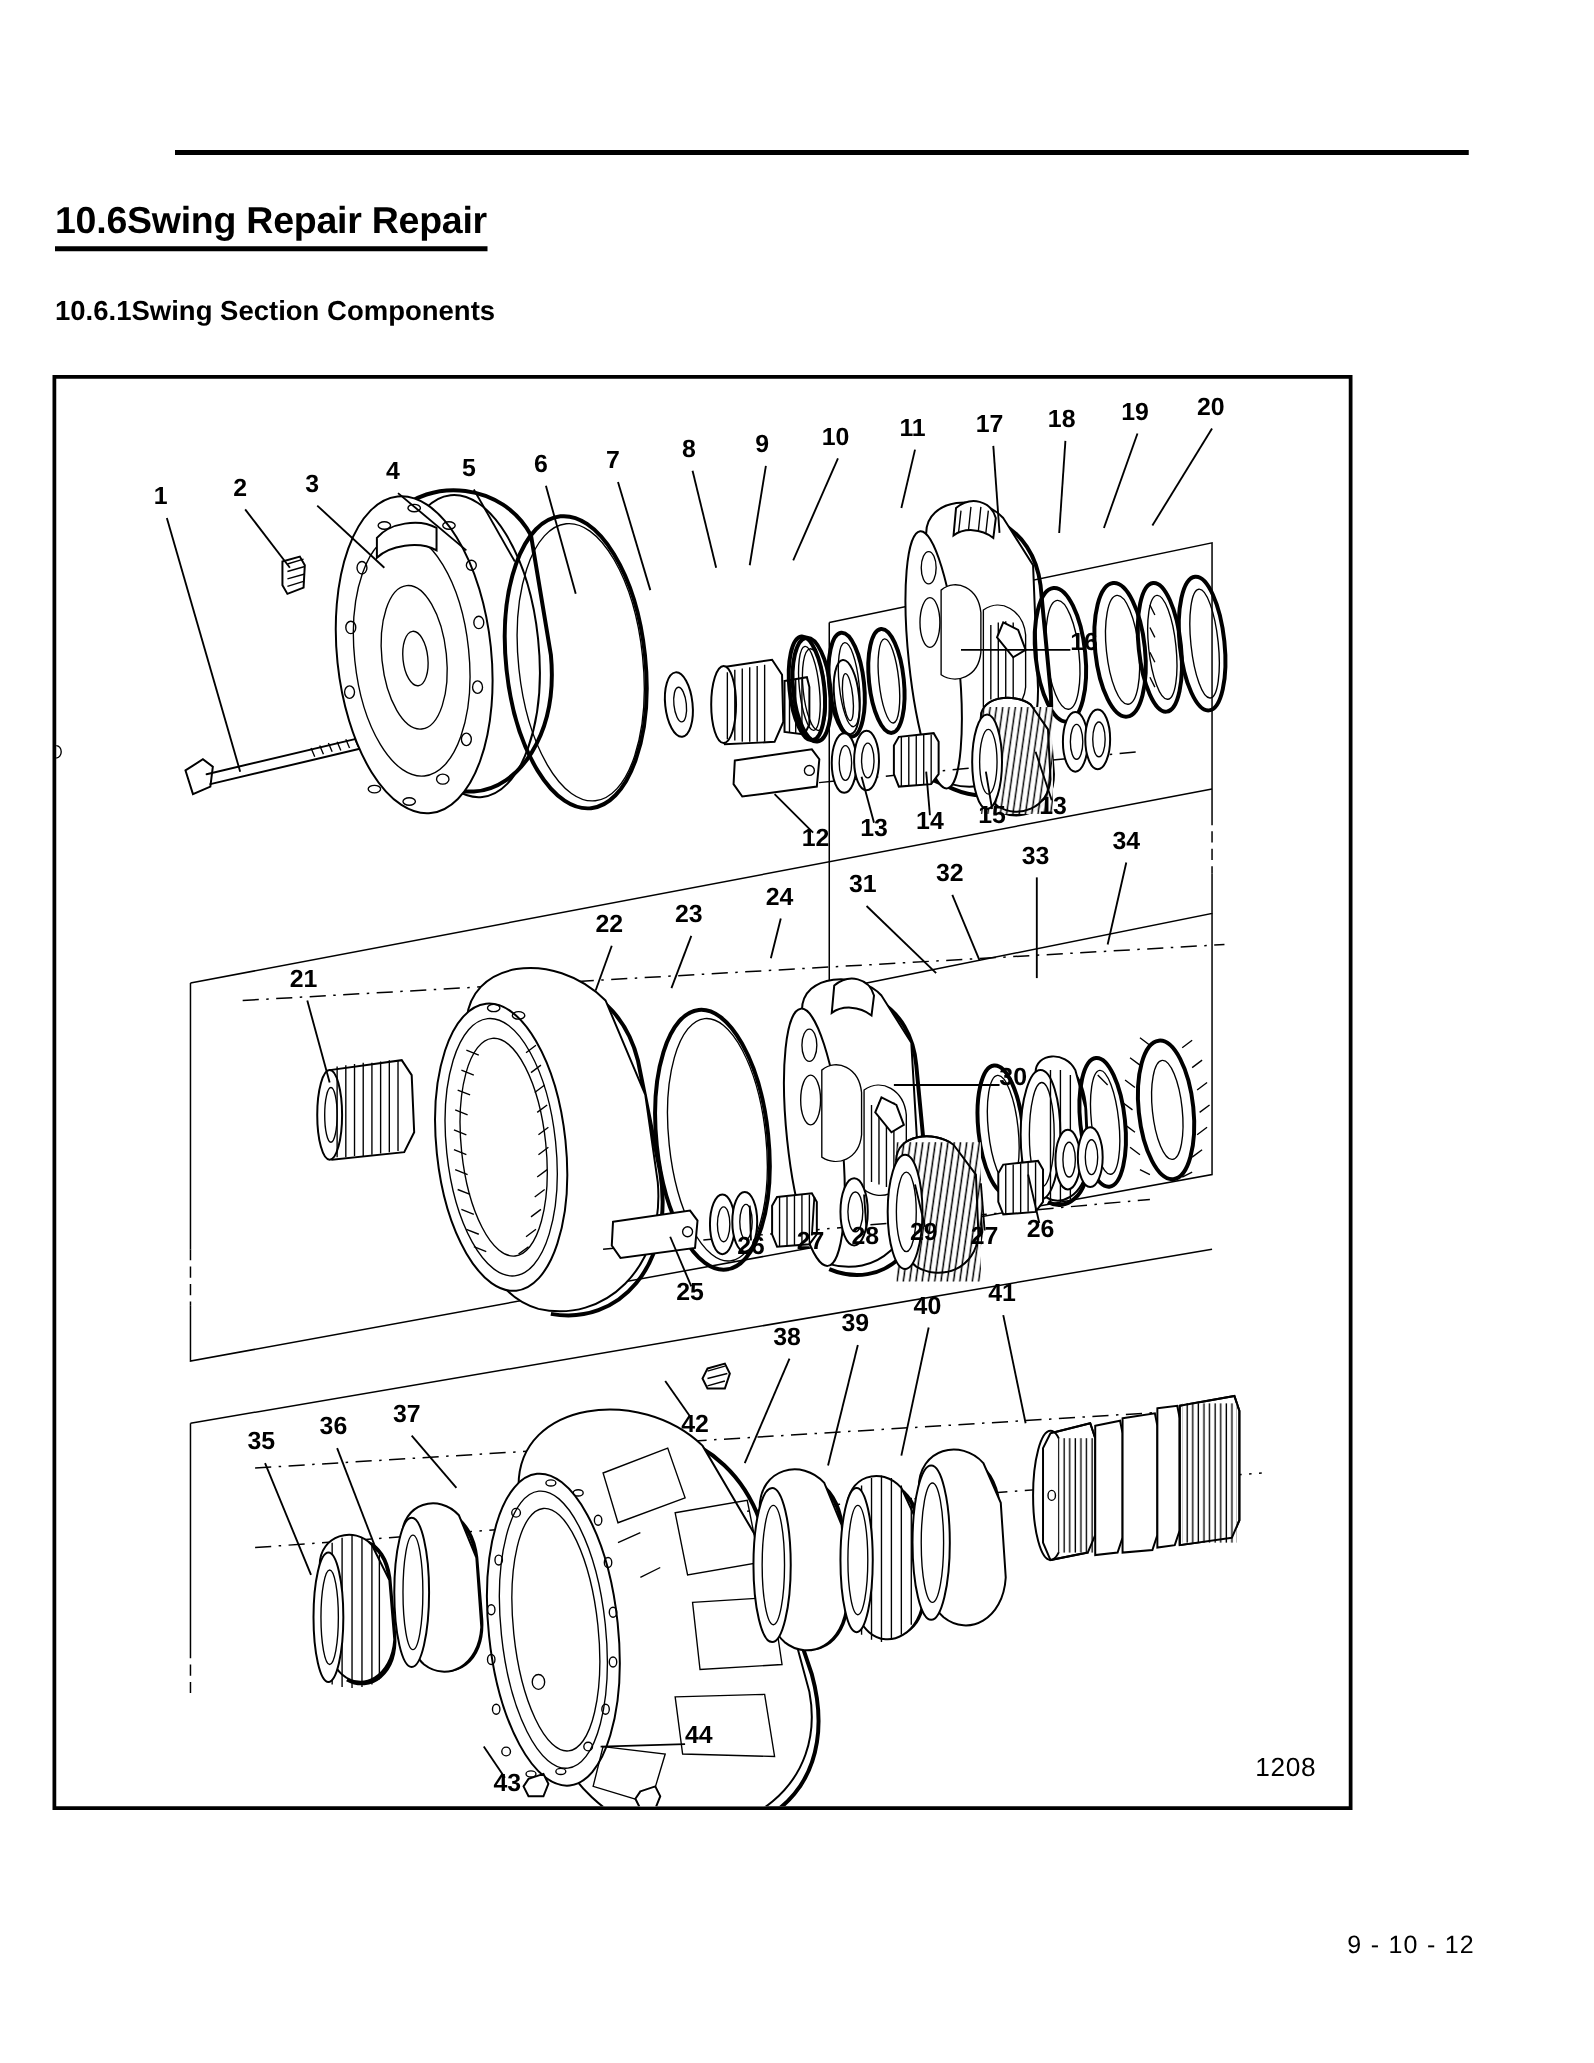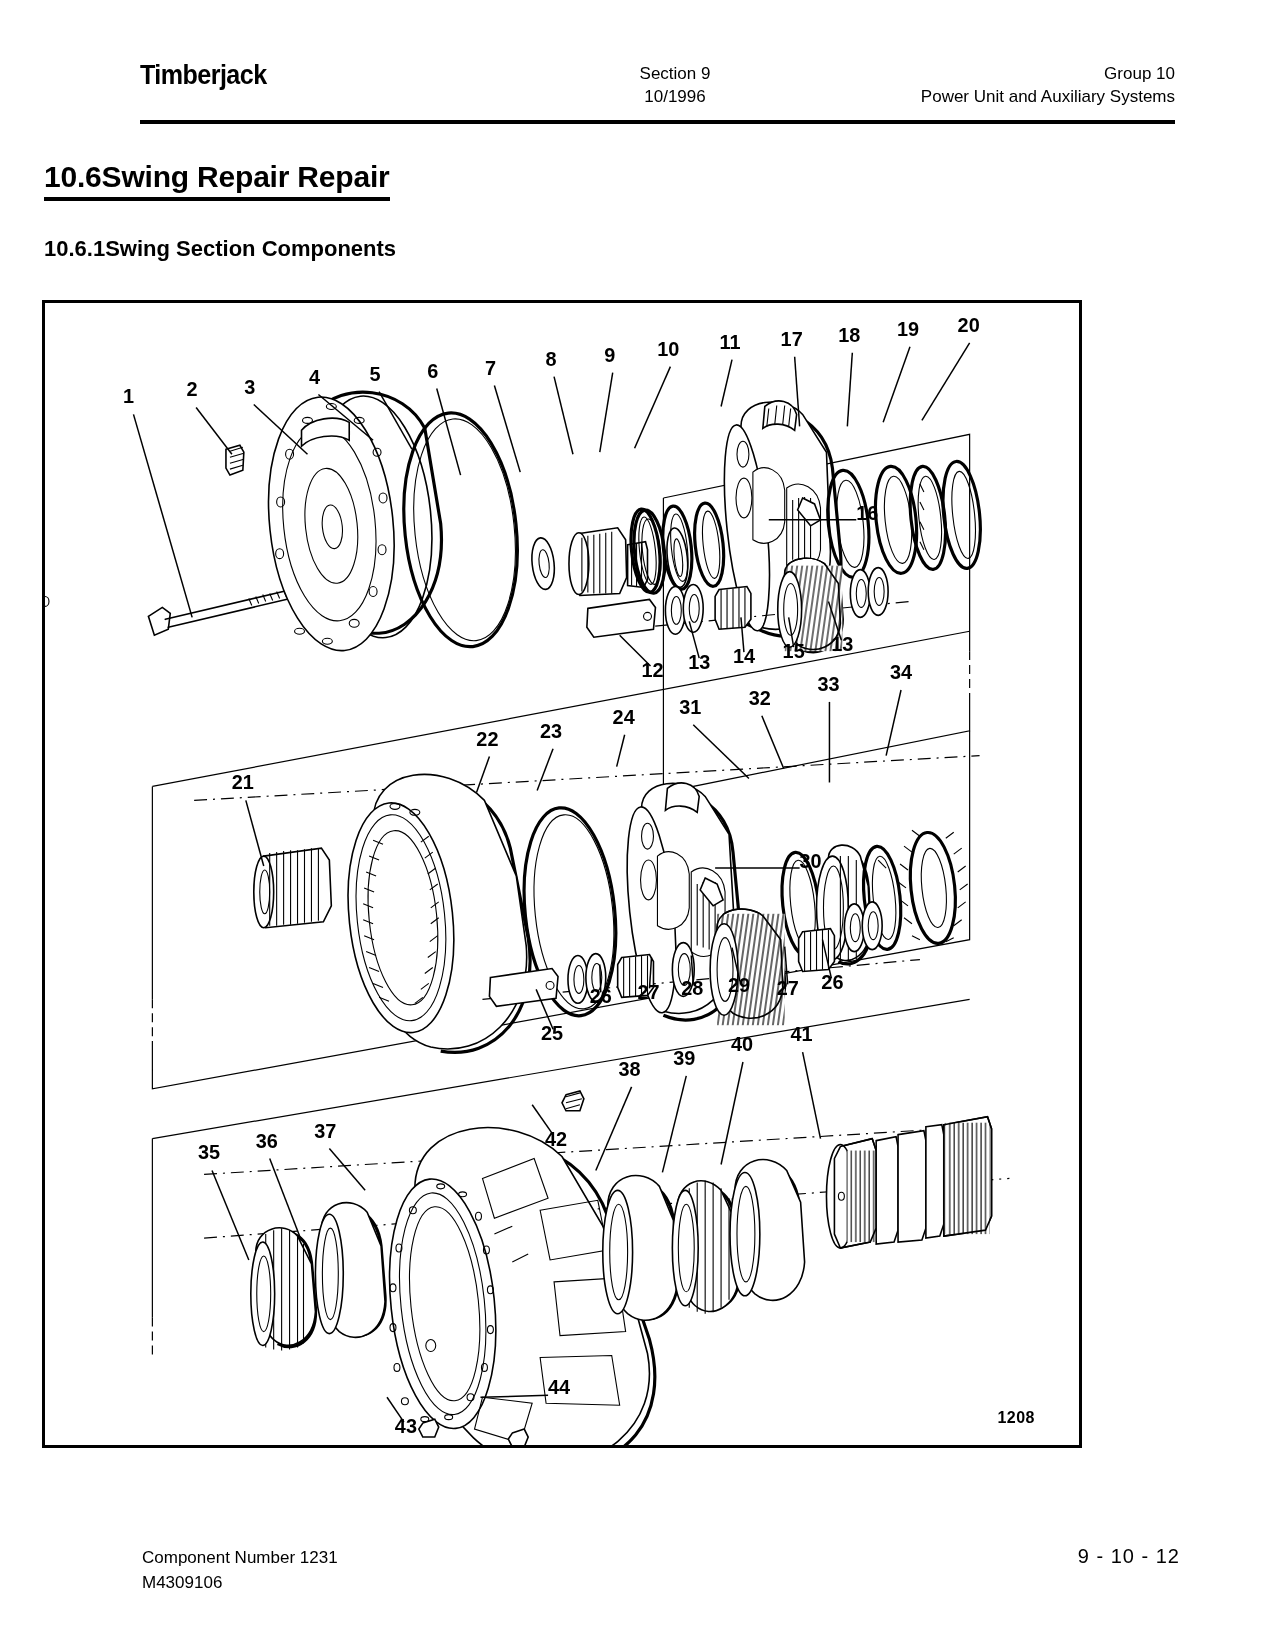--- a/index.html
+++ b/index.html
@@ -40,44 +40,33 @@
   }
   .h2 .num{}
 
   
   .figbox{
     position:absolute;left:42px;top:300px;width:1040px;height:1148px;
     border:3px solid #000;box-sizing:border-box;background:#fff;
   }
   .figure-svg{position:absolute;left:0;top:0;width:100%;height:100%;}
   .fig-id{
-    position:absolute;right:44px;bottom:18px;
-    font-size:16px;letter-spacing:0.5px;font-weight:bold;
+    position:absolute;right:26px;bottom:18px;
+    font-size:21px;letter-spacing:0.5px;
   }
 
   
   .footer-left{position:absolute;left:142px;top:1545px;font-size:17px;line-height:25px;}
   .footer-right{position:absolute;right:95px;top:1545px;font-size:20px;letter-spacing:1px;}
 </style>
 </head>
 <body>
 
 <div class="page">
 
-  <div class="header">
-    <div class="brand">Timberjack</div>
-    <div class="hdr-center">
-      <div>Section 9</div>
-      <div>10/1996</div>
-    </div>
-    <div class="hdr-right">
-      <div>Group 10</div>
-      <div>Power Unit and Auxiliary Systems</div>
-    </div>
-  </div>
   <div class="hdr-rule"></div>
 
   <div class="h1">
     <span class="num">10.6</span><span>Swing Repair Repair</span>
   </div>
   <div class="h2">
     <span class="num">10.6.1</span><span>Swing Section Components</span>
   </div>
 
   <div class="figbox">
@@ -800,19 +789,15 @@
           <g>
             <line x1="506" y1="1098" x2="438" y2="1100" class="lead"></line>
             <text x="517" y="1097" class="cal" text-anchor="middle">44</text>
           </g>
         </g>
     </svg>
 
     <div class="fig-id">1208</div>
   </div>
 
-  <div class="footer-left">
-    <div>Component Number 1231</div>
-    <div>M4309106</div>
-  </div>
   <div class="footer-right">9 - 10 - 12</div>
 
 </div>
 
 </body></html>

